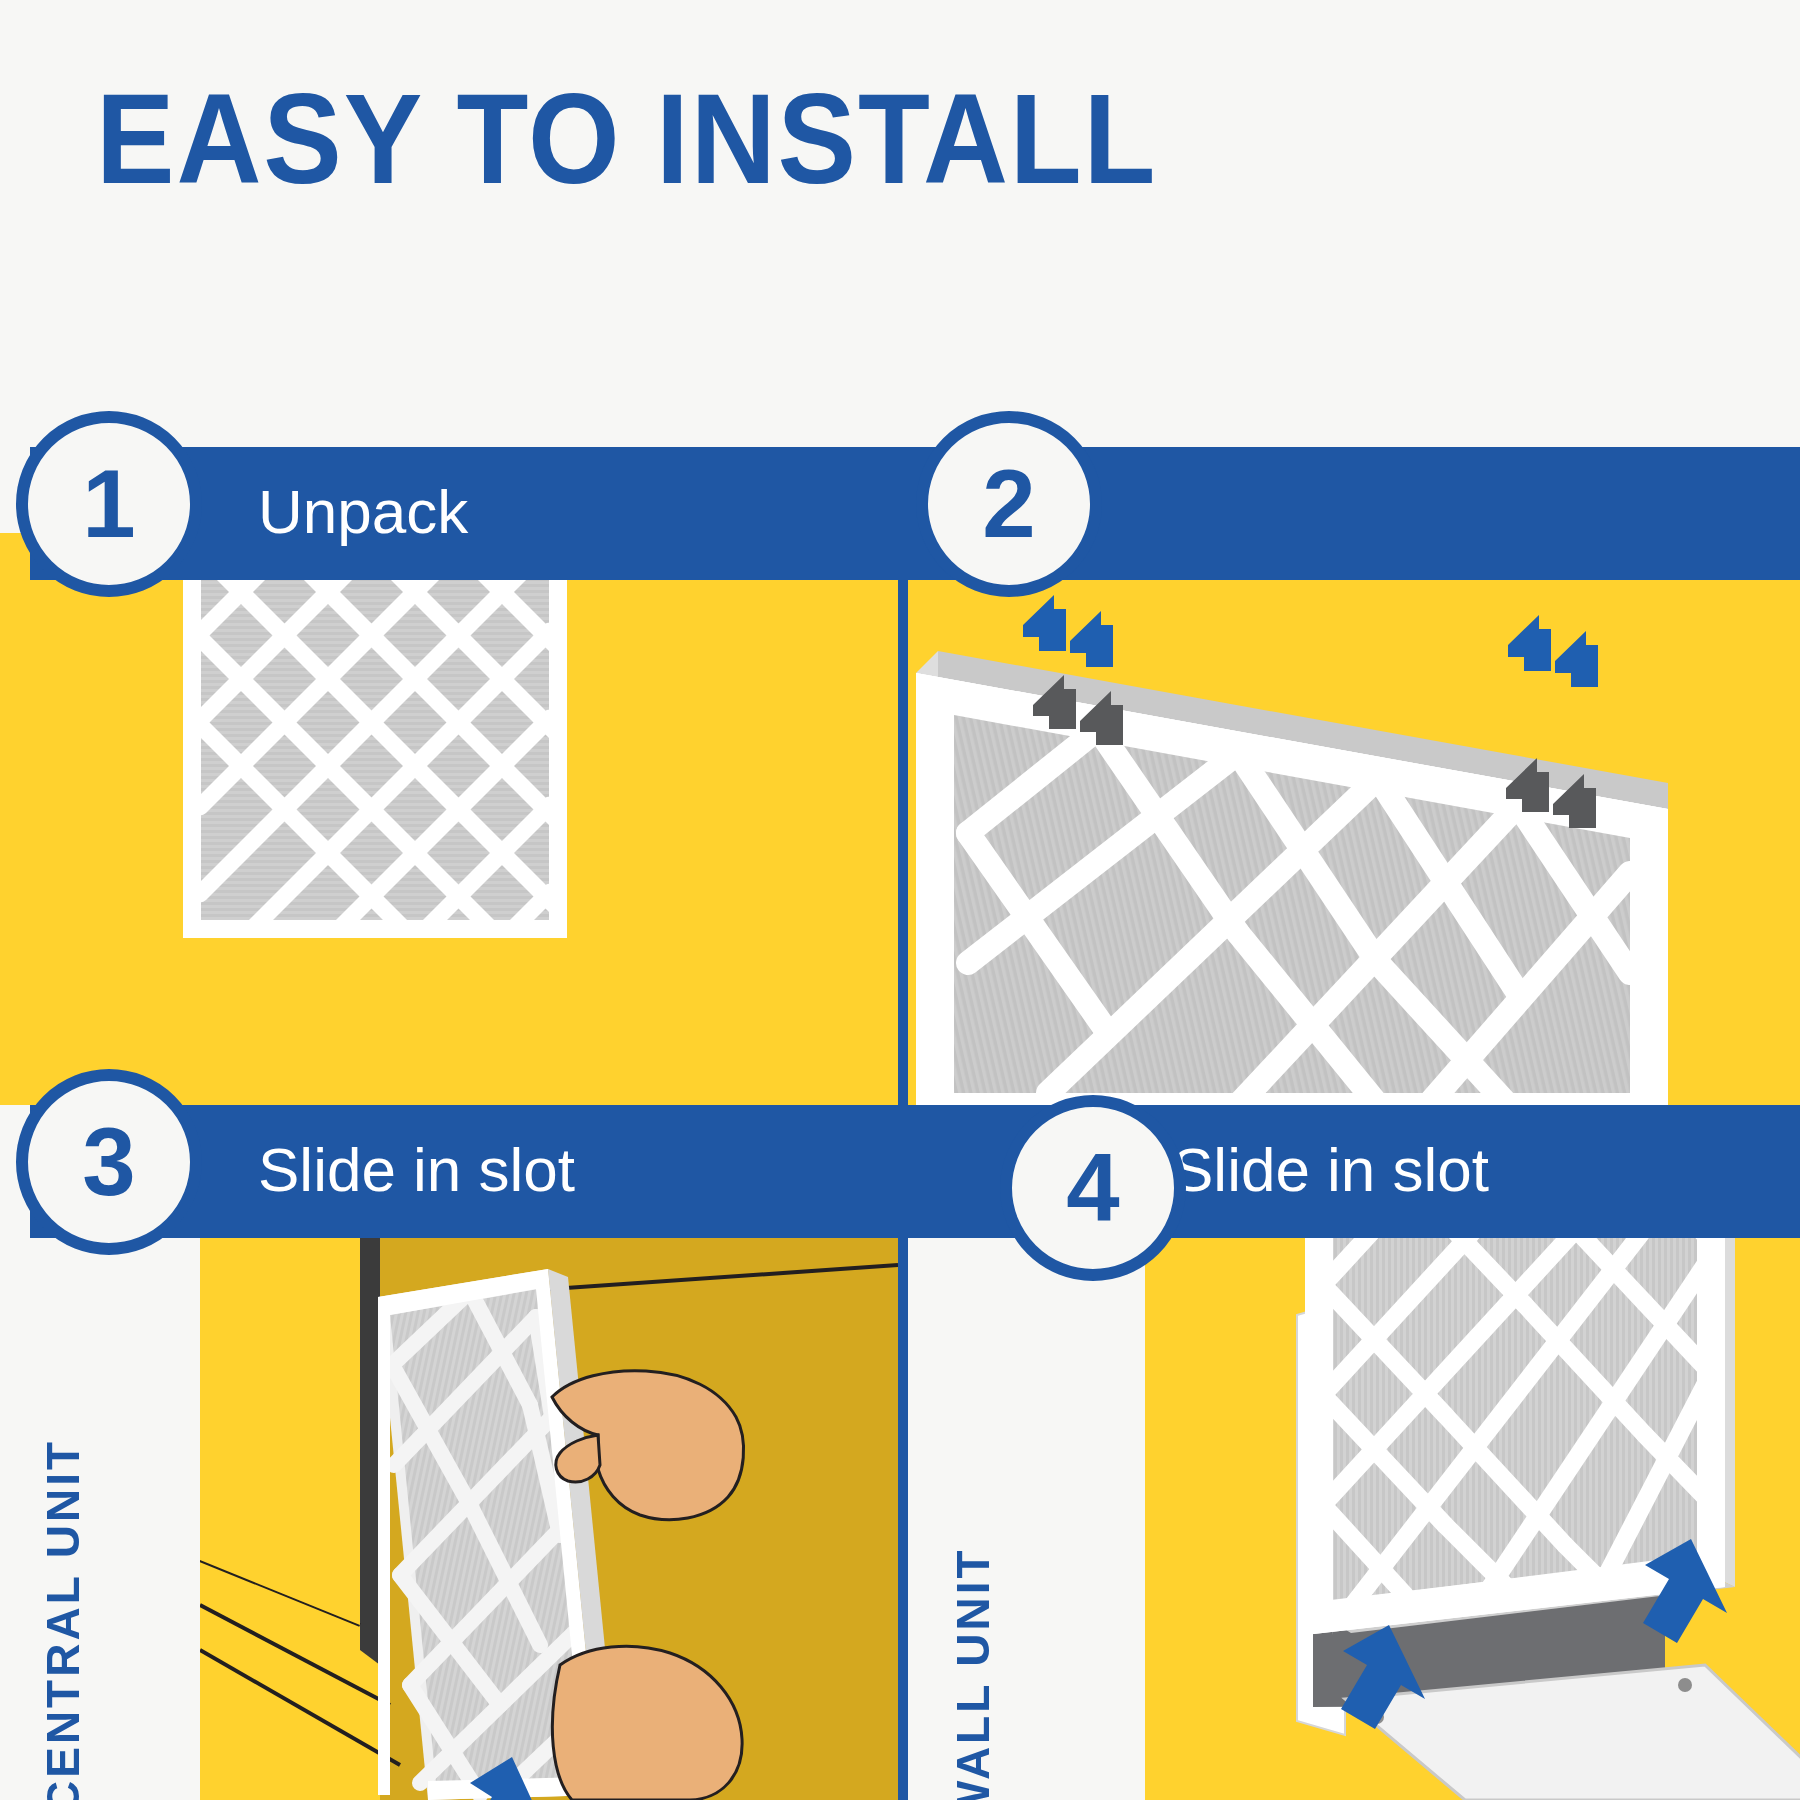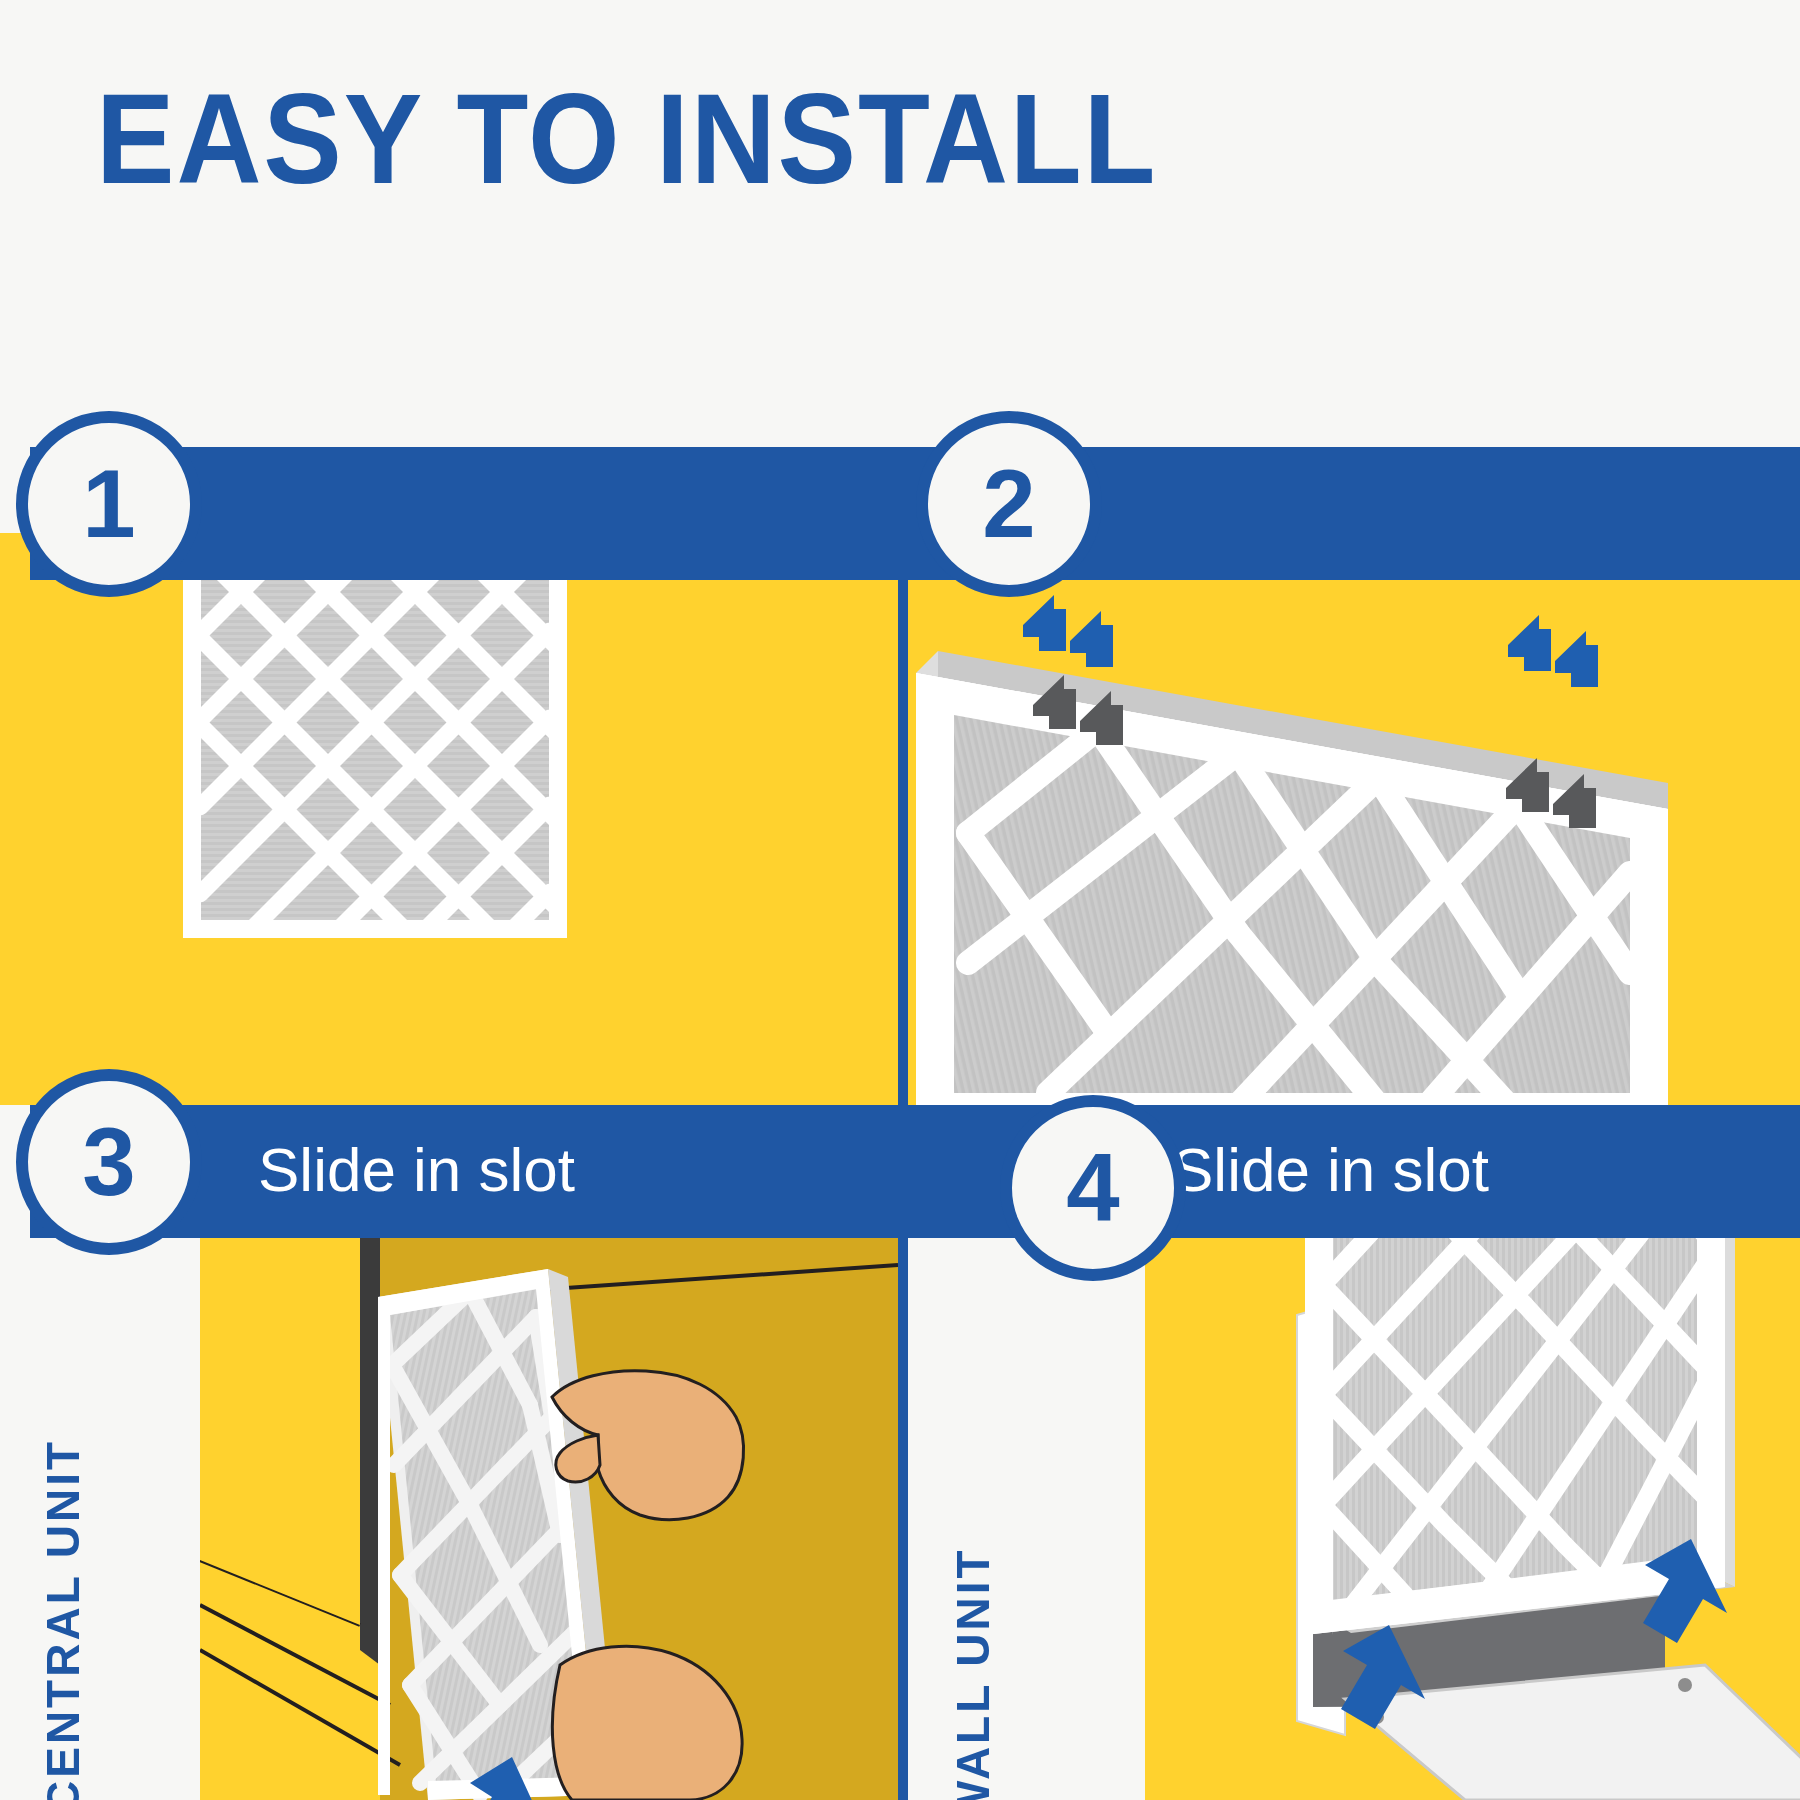--- a/index.html
+++ b/index.html
@@ -302,20 +302,21 @@
     </svg>
   </div>
 
   <div class="vdivider" style="left:898px;top:447px;width:10px;height:1353px;"></div>
 
   <div class="headerbar" style="left:30px;top:447px;width:875px;height:133px;"></div>
   <div class="headerbar" style="left:908px;top:447px;width:892px;height:133px;"></div>
   <div class="headerbar" style="left:30px;top:1105px;width:875px;height:133px;"></div>
   <div class="headerbar" style="left:908px;top:1105px;width:892px;height:133px;"></div>
 
+  <div class="headerlabel" style="left:258px;top:481px;">Unpack</div>
   <div class="headerlabel" style="left:258px;top:1139px;">Slide in slot</div>
   <div class="headerlabel" style="left:1172px;top:1139px;">Slide in slot</div>
 
   <div class="stepcircle" style="left:16px;top:411px;width:186px;height:186px;">
     <span>1</span>
   </div>
   <div class="stepcircle" style="left:916px;top:411px;width:186px;height:186px;">
     <span>2</span>
   </div>
   <div class="stepcircle" style="left:16px;top:1069px;width:186px;height:186px;">

